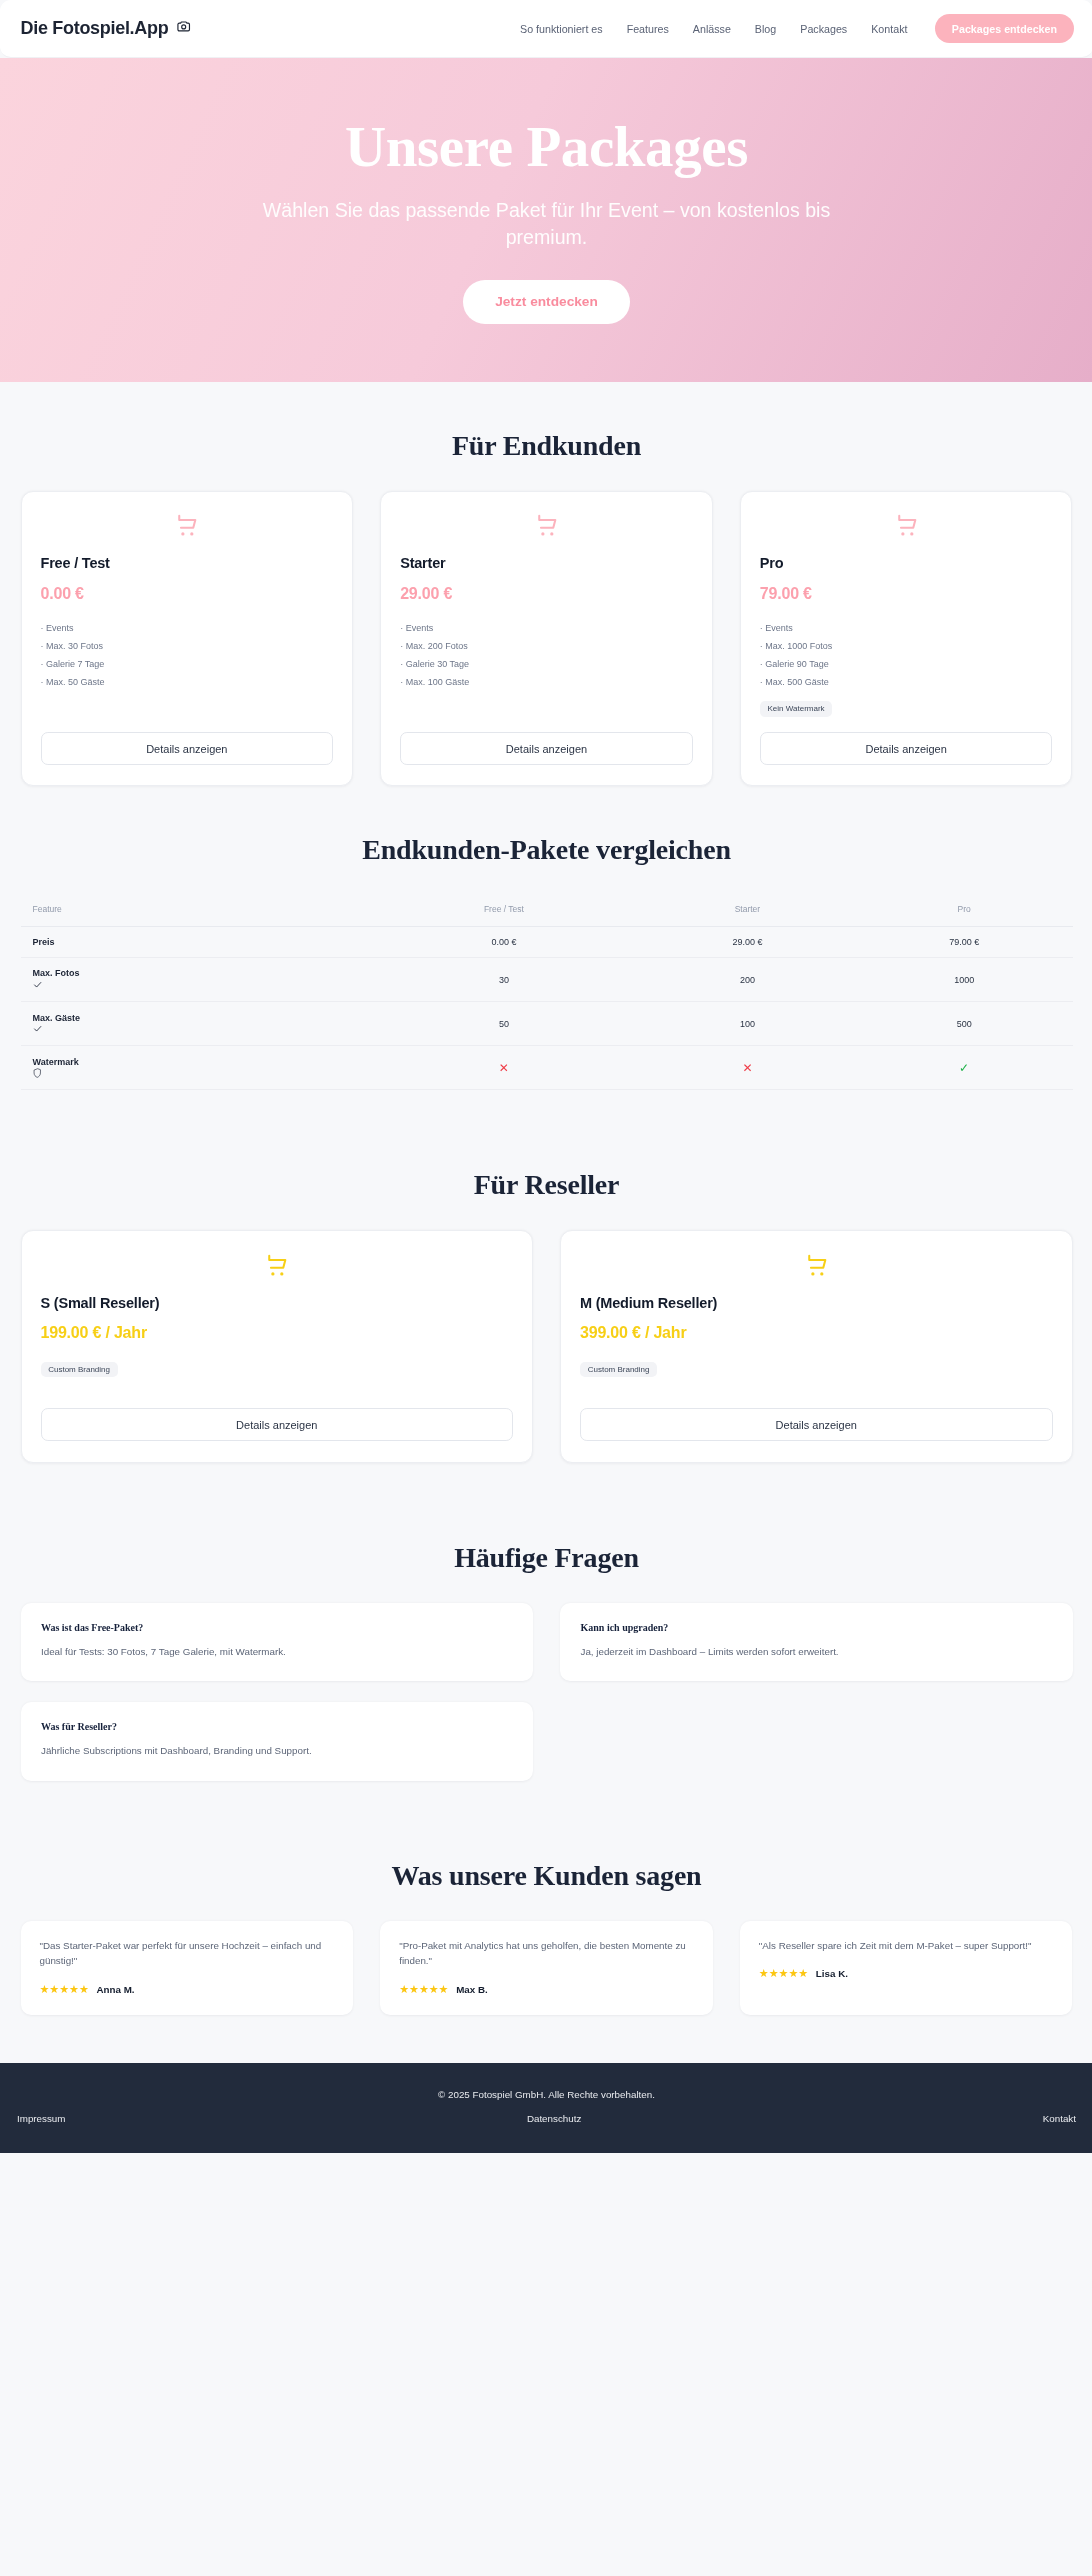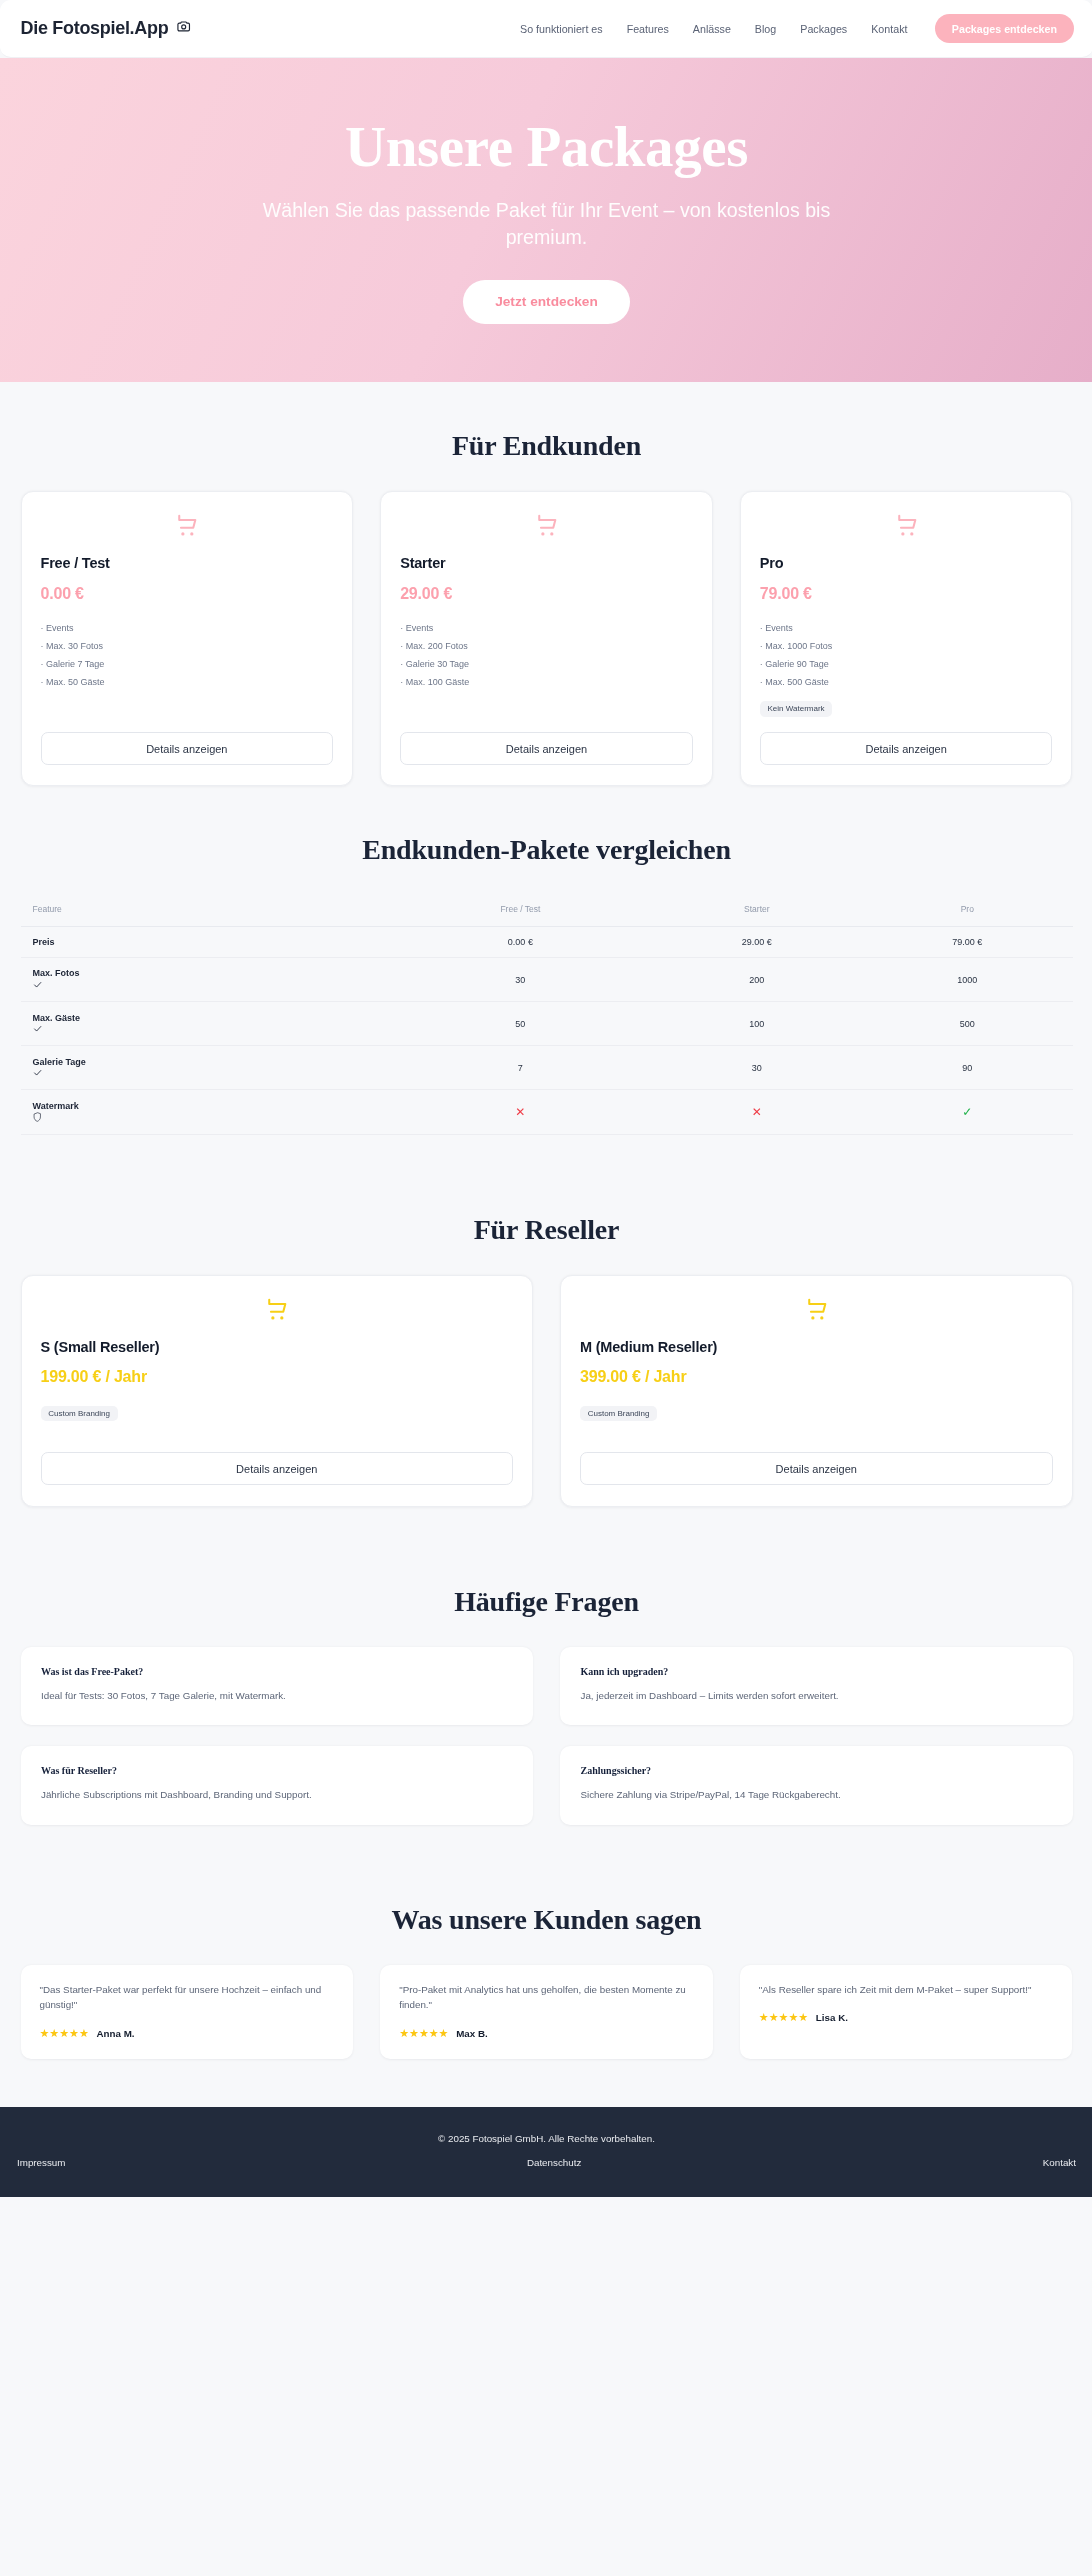--- a/index.html
+++ b/index.html
@@ -406,33 +406,20 @@
                   </svg></span>
               </span>
             </td>
             <td><span>50</span></td>
             <td><span>100</span></td>
             <td><span>500</span></td>
           </tr>
           <tr>
             <td>
               <span class="feat-cell">
-                <span>Galerie Tage</span>
-                <span class="feat-icon"><svg width="9.4" height="9.4" viewBox="0 0 24 24" fill="none" stroke="#1c2435" stroke-width="2.2" stroke-linecap="round" stroke-linejoin="round">
-                    <path d="M4 12.6 9.2 18 20 6.4"></path>
-                  </svg></span>
-              </span>
-            </td>
-            <td><span>7</span></td>
-            <td><span>30</span></td>
-            <td><span>90</span></td>
-          </tr>
-          <tr>
-            <td>
-              <span class="feat-cell">
                 <span>Watermark</span>
                 <span class="feat-icon"><svg width="8.5" height="10.2" viewBox="0 0 24 28" fill="none" stroke="#1c2435" stroke-width="1.8" stroke-linecap="round" stroke-linejoin="round">
                     <path d="M12 2 3 5.5v8.2C3 19.6 7.1 24.4 12 26c4.9-1.6 9-6.4 9-12.3V5.5z"></path>
                   </svg></span>
               </span>
             </td>
             <td><span class="mark-no">✕</span></td>
             <td><span class="mark-no">✕</span></td>
             <td><span class="mark-yes">✓</span></td>
           </tr>
@@ -488,24 +475,20 @@
           <div class="faq-a">Ideal für Tests: 30 Fotos, 7 Tage Galerie, mit Watermark.</div>
         </div>
         <div class="faq-card">
           <div class="faq-q">Kann ich upgraden?</div>
           <div class="faq-a">Ja, jederzeit im Dashboard – Limits werden sofort erweitert.</div>
         </div>
         <div class="faq-card">
           <div class="faq-q">Was für Reseller?</div>
           <div class="faq-a">Jährliche Subscriptions mit Dashboard, Branding und Support.</div>
         </div>
-        <div class="faq-card">
-          <div class="faq-q">Zahlungssicher?</div>
-          <div class="faq-a">Sichere Zahlung via Stripe/PayPal, 14 Tage Rückgaberecht.</div>
-        </div>
       </div>
   </div>
 </section>
 
 <section class="section">
   <div class="wrap">
     <div class="spacer-36"></div>
     <h2 class="section-title">Was unsere Kunden sagen</h2>
     <div class="cards-3" id="tst-grid">
         <div class="tcard">

